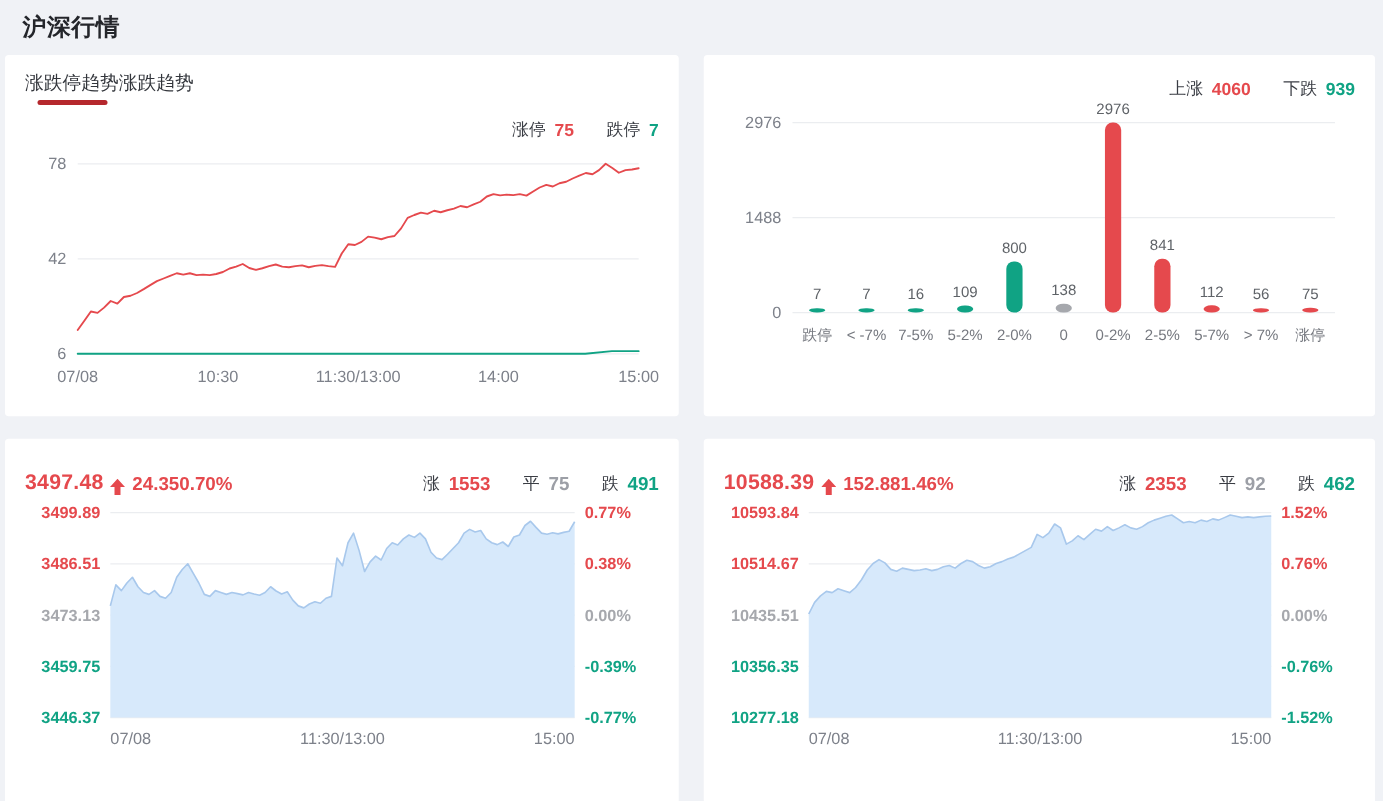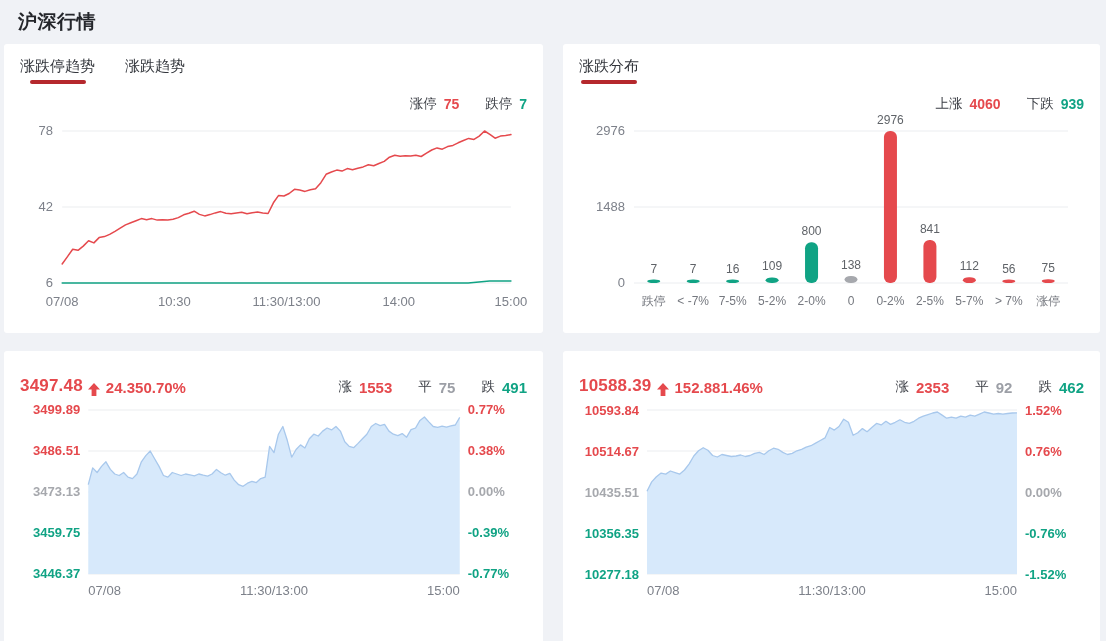--- a/index.html
+++ b/index.html
@@ -20,21 +20,21 @@
     grid-template-columns:539px 537px;
     grid-template-rows:289px 292px;
     column-gap:20px;row-gap:18px;
   }
   .panel{
     background:#fff;border-radius:3px;
     padding:13px 16px 6px 16px;
     box-sizing:border-box;
     overflow:hidden;
   }
-  .tabs{display:flex;gap:30px;align-items:flex-start;height:33px;}
+  .tabs{display:flex;align-items:flex-start;height:33px;}
   .tab{
     position:relative;font-size:15px;color:#33363c;
     padding-bottom:9px;cursor:pointer;white-space:nowrap;
   }
   .tab .underline{
     position:absolute;left:50%;bottom:1px;transform:translateX(-50%);
     width:56px;height:4px;border-radius:2px;
     background:var(--underline,#b5282d);
   }
   .legend-row{
@@ -99,26 +99,20 @@
         <text x="153.75" y="191" text-anchor="middle" font-size="13" fill="#7d818a">10:30</text>
         <text x="265.5" y="191" text-anchor="middle" font-size="13" fill="#7d818a">11:30/13:00</text>
         <text x="377.25" y="191" text-anchor="middle" font-size="13" fill="#7d818a">14:00</text>
         <text x="489" y="191" text-anchor="middle" font-size="13" fill="#7d818a">15:00</text>
         <polyline points="42.0,149.0 47.3,141.6 52.5,134.2 57.8,135.3 63.0,131.1 68.3,125.8 73.6,127.9 78.8,122.6 84.1,121.6 89.3,119.4 94.6,116.3 99.8,113.1 105.1,109.9 110.4,107.8 115.6,105.7 120.9,103.6 126.1,104.7 131.4,103.6 136.7,105.1 141.9,104.7 147.2,105.1 152.4,104.2 157.7,102.6 163.0,99.8 168.2,98.3 173.5,96.2 178.7,99.4 184.0,100.9 189.2,99.6 194.5,97.9 199.8,96.6 205.0,98.3 210.3,98.8 215.5,97.9 220.8,97.3 226.1,98.8 231.3,97.7 236.6,97.1 241.8,97.9 247.1,98.5 252.4,87.8 257.6,80.4 262.9,81.0 268.1,78.5 273.4,74.3 278.6,75.1 283.9,76.4 289.2,74.7 294.4,73.8 299.7,67.7 304.9,59.3 310.2,57.0 315.5,55.1 320.7,56.1 326.0,53.6 331.2,54.8 336.5,53.2 341.8,51.9 347.0,49.8 352.3,50.8 357.5,48.5 362.8,46.4 368.0,42.2 373.3,40.3 378.6,41.3 383.8,40.7 389.1,41.1 394.3,40.3 399.6,41.5 404.9,38.2 410.1,35.0 415.4,32.9 420.6,34.2 425.9,31.6 431.2,30.4 436.4,27.8 441.7,25.5 446.9,23.4 452.2,24.4 457.4,21.1 462.7,16.0 468.0,19.4 473.2,23.2 478.5,21.1 483.7,20.6 489.0,19.6" fill="none" stroke="#e5494d" stroke-width="1.5" stroke-linejoin="round" stroke-linecap="round"></polyline>
         <polyline points="42.0,168.0 63.3,168.0 84.6,168.0 105.9,168.0 127.1,168.0 148.4,168.0 169.7,168.0 191.0,168.0 212.3,168.0 233.6,168.0 254.9,168.0 276.1,168.0 297.4,168.0 318.7,168.0 340.0,168.0 361.3,168.0 382.6,168.0 403.9,168.0 425.1,168.0 446.4,168.0 467.7,165.9 489.0,165.9" fill="none" stroke="#10a384" stroke-width="1.5" stroke-linejoin="round" stroke-linecap="round"></polyline>
       </svg>
   </section>
 
   <section class="panel">
-    <div class="tabs">
-      <div class="tab active">
-        <span>涨跌分布</span>
-        <i class="underline"></i>
-      </div>
-    </div>
     <div class="legend-row">
       <span class="lg">
         <span class="lg-label">上涨</span>
         <b class="c-up">4060</b>
       </span>
       <span class="lg">
         <span class="lg-label">下跌</span>
         <b class="c-down">939</b>
       </span>
     </div>

